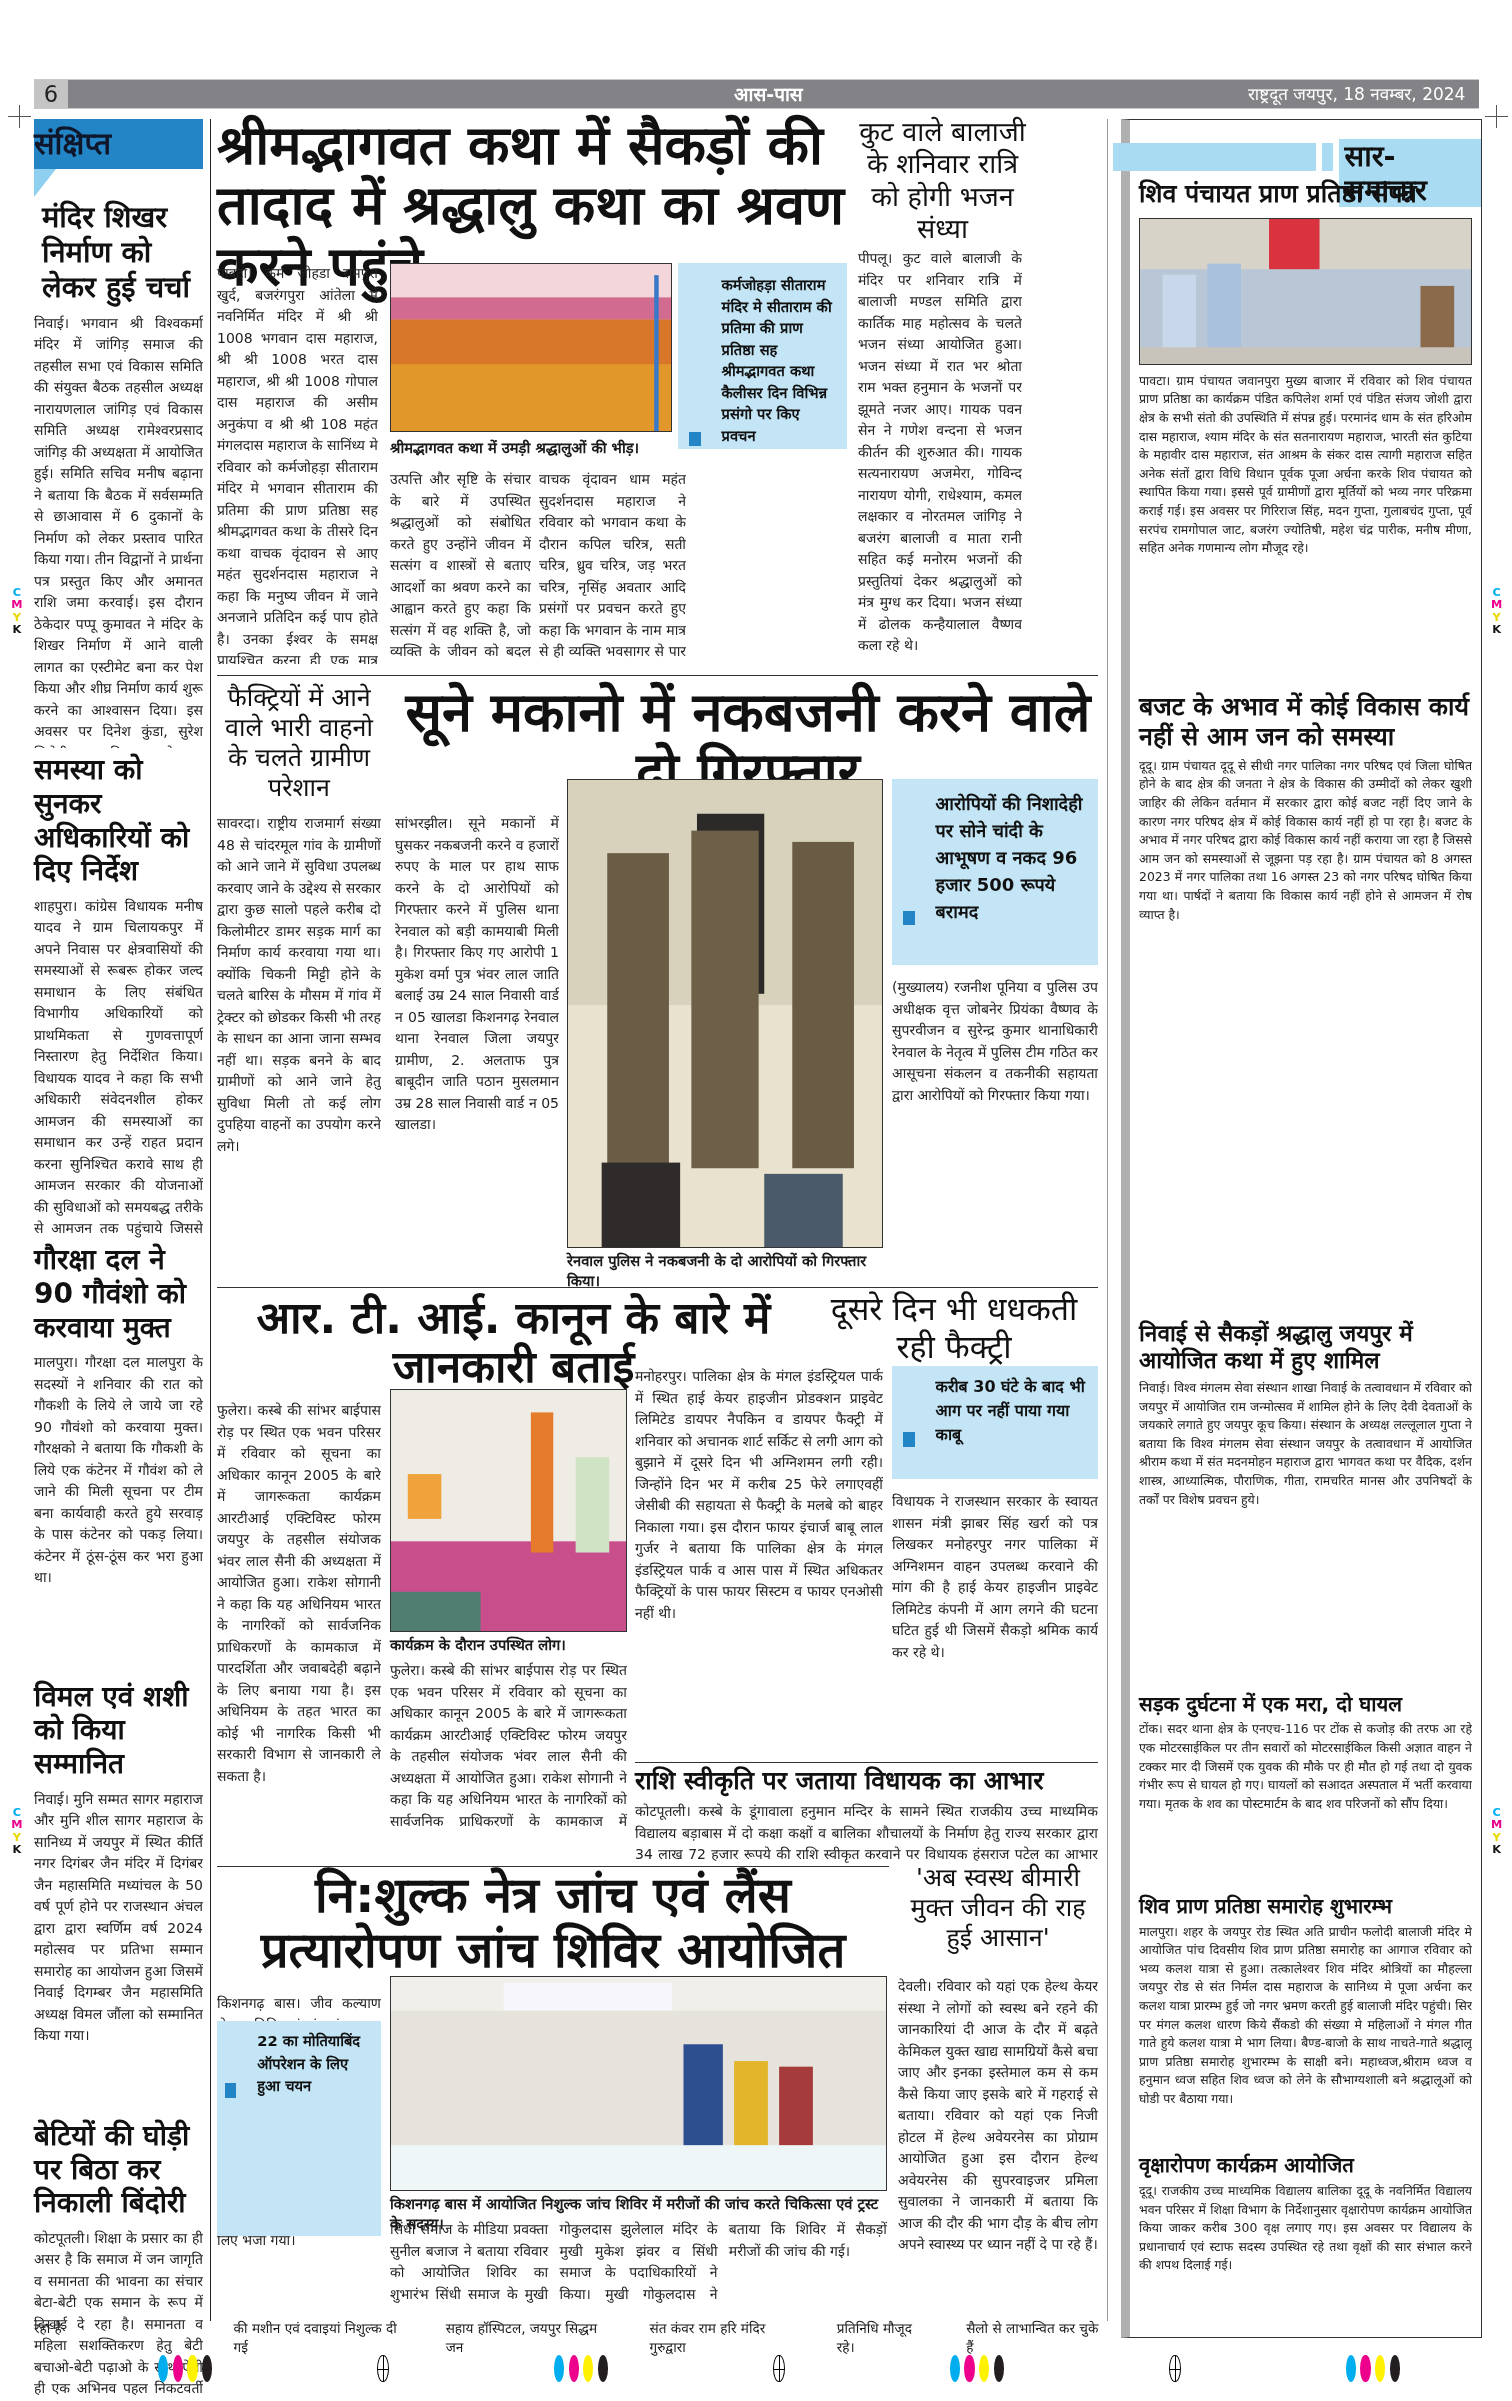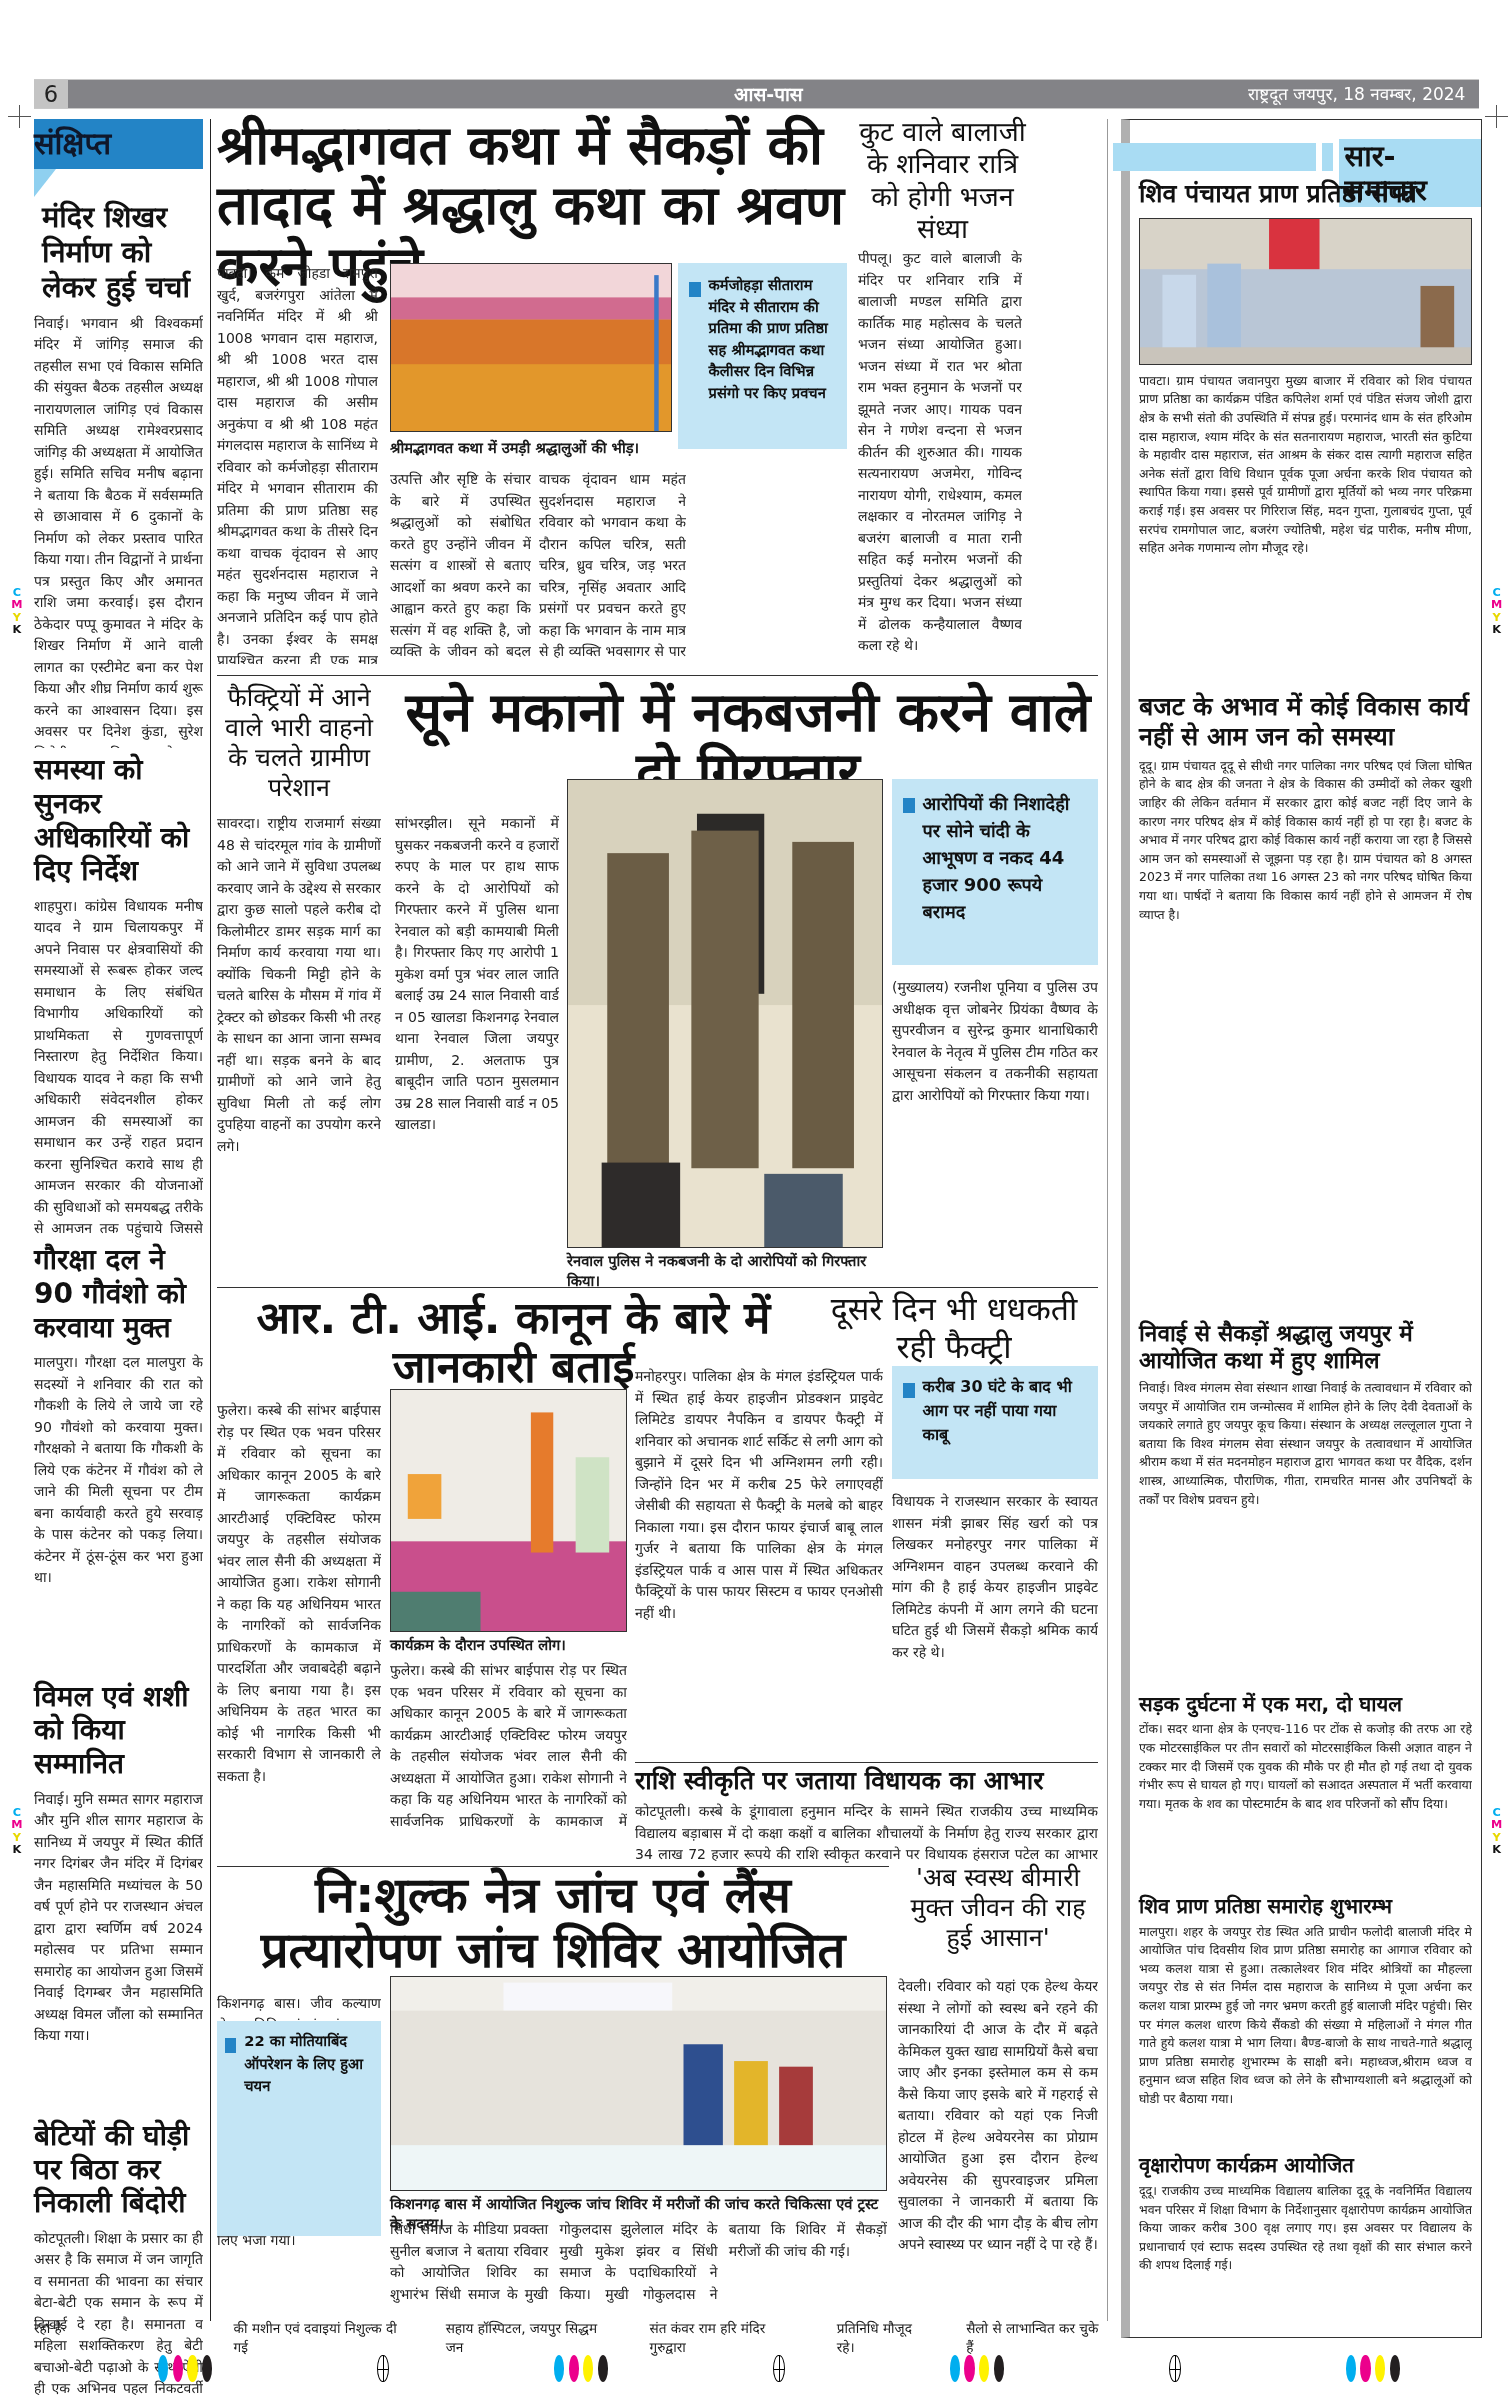--- a/index.html
+++ b/index.html
@@ -10,21 +10,21 @@
   .hdr .sec{position:absolute;left:700px;top:0;font-size:19px;line-height:28px;font-weight:bold;}
   .hdr .dt{position:absolute;right:13.6px;top:0;font-size:17px;line-height:28px;}
   .col-rule{width:1.7px;background:#222;}
   .body-text{font-size:14px;line-height:21.5px;text-align:justify;overflow:hidden;color:#222;}
   .h-big{font-weight:bold;color:#111;line-height:1.12;}
   .h-med{font-weight:bold;color:#111;line-height:1.2;}
   .h-light{color:#111;line-height:1.2;}
   .tag{background:#2384c6;color:#0f172a;font-weight:bold;font-size:30.5px;text-align:left;line-height:62px;}
   .tag-notch{width:0;height:0;border-left:22.6px solid #8fd0f0;border-bottom:28px solid transparent;}
   .hl-box{background:#c3e5f5;padding:17px 17px 17px 22.6px;box-sizing:border-box;}
-  .hl-box .item{display:flex;gap:8px;margin-bottom:11.3px;}
+  .hl-box .item{display:flex;gap:21px;margin-bottom:11.3px;align-items:flex-end;}
   .hl-box .sq{width:11.3px;height:14.7px;background:#2384c6;flex:none;margin-top:8px;}
   .hl-box .txt{font-weight:bold;font-size:20.3px;line-height:30.5px;color:#111;}
   .photo{border:1.1px solid #333;box-sizing:border-box;}
   .caption{font-size:14.7px;font-weight:bold;line-height:20.3px;}
   .rbox{left:1121px;top:119px;width:361px;height:2219px;border:1.7px solid #333;border-left:9px solid #b0b0b0;box-sizing:border-box;}
   .sar{position:absolute;left:0;top:22.6px;width:100%;height:28px;}
   .sar .strip{position:absolute;left:-17px;top:0;width:203px;height:28px;background:#a9dcf3;}
   .sar .strip2{position:absolute;left:192px;top:0;width:11.3px;height:28px;background:#a9dcf3;}
   .sar .lbl{position:absolute;left:209px;top:-3.4px;background:#a9dcf3;font-size:29px;font-weight:bold;color:#111;padding:0 5.6px;line-height:34px;}
   .cmyk{font-size:11.3px;font-weight:bold;line-height:12.4px;text-align:center;width:11.3px;}
@@ -137,21 +137,21 @@
     <rect x="220" y="90" width="120" height="600" fill="#6e6048"></rect>
     <rect x="400" y="110" width="110" height="580" fill="#6a5c44"></rect>
     <rect x="60" y="680" width="140" height="150" fill="#2e2b2a"></rect>
     <rect x="350" y="700" width="140" height="130" fill="#4b5a6a"></rect>
   </svg>
 </div>
 <div class="abs caption" style="left:567px;top:1251px;width:316px;">रेनवाल पुलिस ने नकबजनी के दो आरोपियों को गिरफ्तार किया।</div>
 <div class="abs hl-box" style="left:892px;top:779px;width:206px;height:186px;padding:11.3px;">
   <div class="item">
     <span class="sq"></span>
-    <span class="txt" style="font-size:18px;line-height:27px;">आरोपियों की निशादेही पर सोने चांदी के आभूषण व नकद 44 हजार 900 रूपये बरामद</span>
+    <span class="txt" style="font-size:18px;line-height:27px;">आरोपियों की निशादेही पर सोने चांदी के आभूषण व नकद 96 हजार 500 रूपये बरामद</span>
   </div>
 </div>
 <div class="abs body-text" style="left:892px;top:977px;width:206px;height:299px;">(मुख्यालय) रजनीश पूनिया व पुलिस उप अधीक्षक वृत्त जोबनेर प्रियंका वैष्णव के सुपरवीजन व सुरेन्द्र कुमार थानाधिकारी रेनवाल के नेतृत्व में पुलिस टीम गठित कर आसूचना संकलन व तकनीकी सहायता द्वारा आरोपियों को गिरफ्तार किया गया।</div>
 
 <div class="abs box-line" style="left:217px;top:1287px;width:881px;"></div>
 <div class="abs h-big" style="left:217px;top:1293px;width:593px;font-size:44px;text-align:center;">आर. टी. आई. कानून के बारे में जानकारी बताई</div>
 <div class="abs body-text" style="left:217px;top:1400px;width:164px;height:429px;">फुलेरा। कस्बे की सांभर बाईपास रोड़ पर स्थित एक भवन परिसर में रविवार को सूचना का अधिकार कानून 2005 के बारे में जागरूकता कार्यक्रम आरटीआई एक्टिविस्ट फोरम जयपुर के तहसील संयोजक भंवर लाल सैनी की अध्यक्षता में आयोजित हुआ। राकेश सोगानी ने कहा कि यह अधिनियम भारत के नागरिकों को सार्वजनिक प्राधिकरणों के कामकाज में पारदर्शिता और जवाबदेही बढ़ाने के लिए बनाया गया है। इस अधिनियम के तहत भारत का कोई भी नागरिक किसी भी सरकारी विभाग से जानकारी ले सकता है।</div>
 <div class="abs photo" style="left:390px;top:1389px;width:237px;height:243px;">
   <svg class="img-fill" viewBox="0 0 420 430" preserveAspectRatio="none">
     <rect width="420" height="430" fill="#efece6"></rect>

